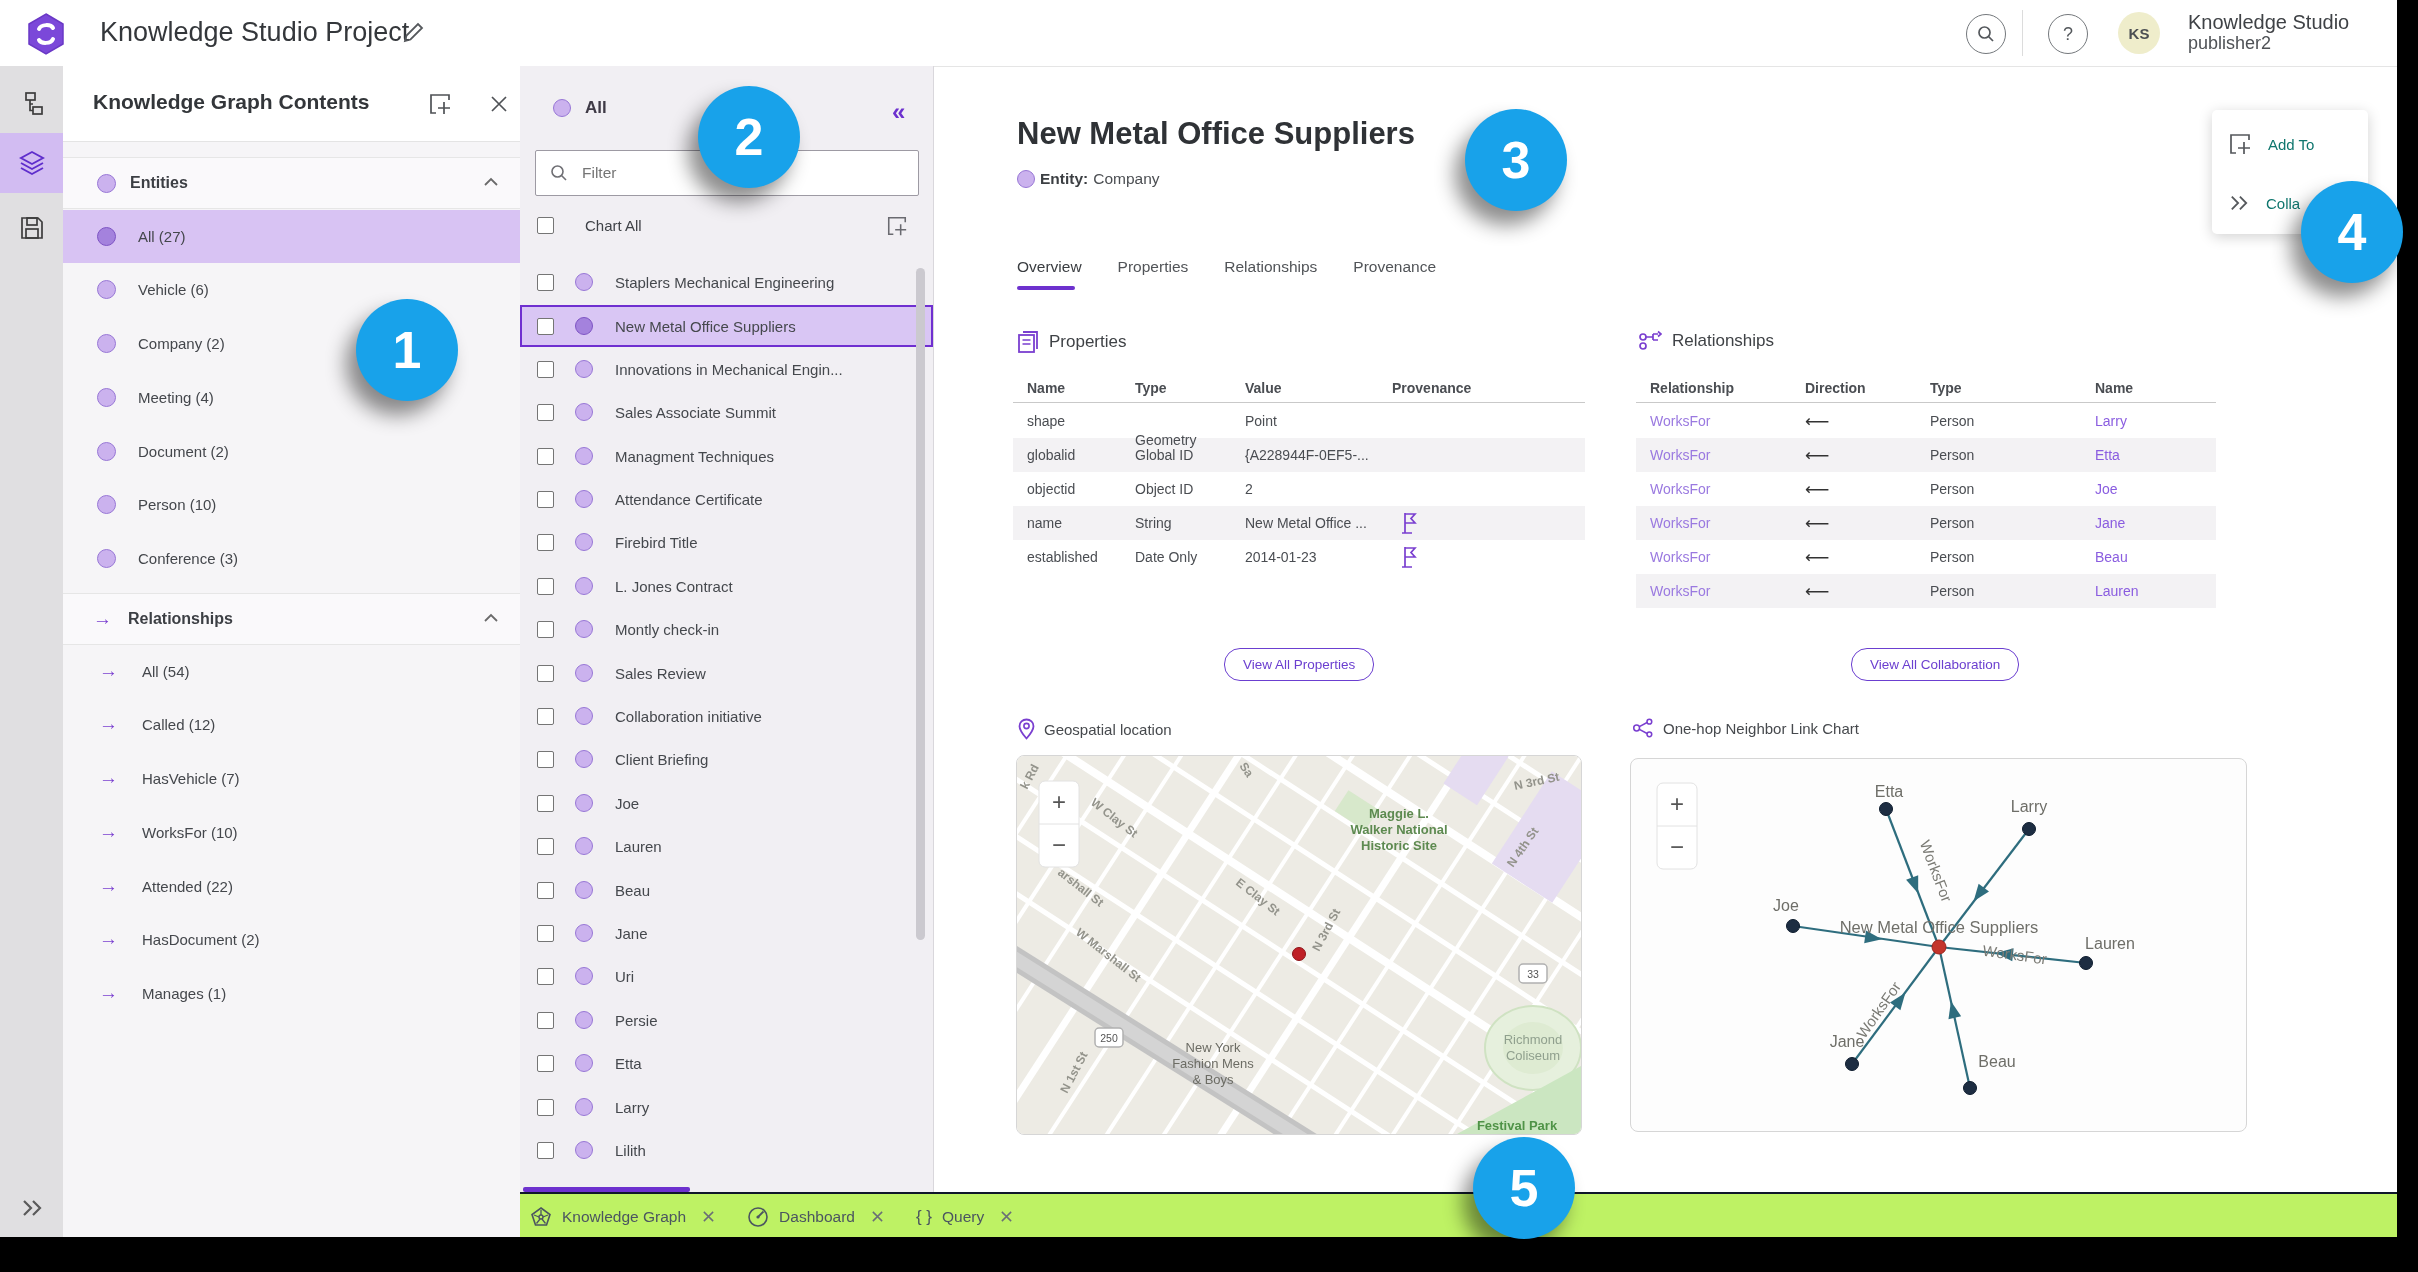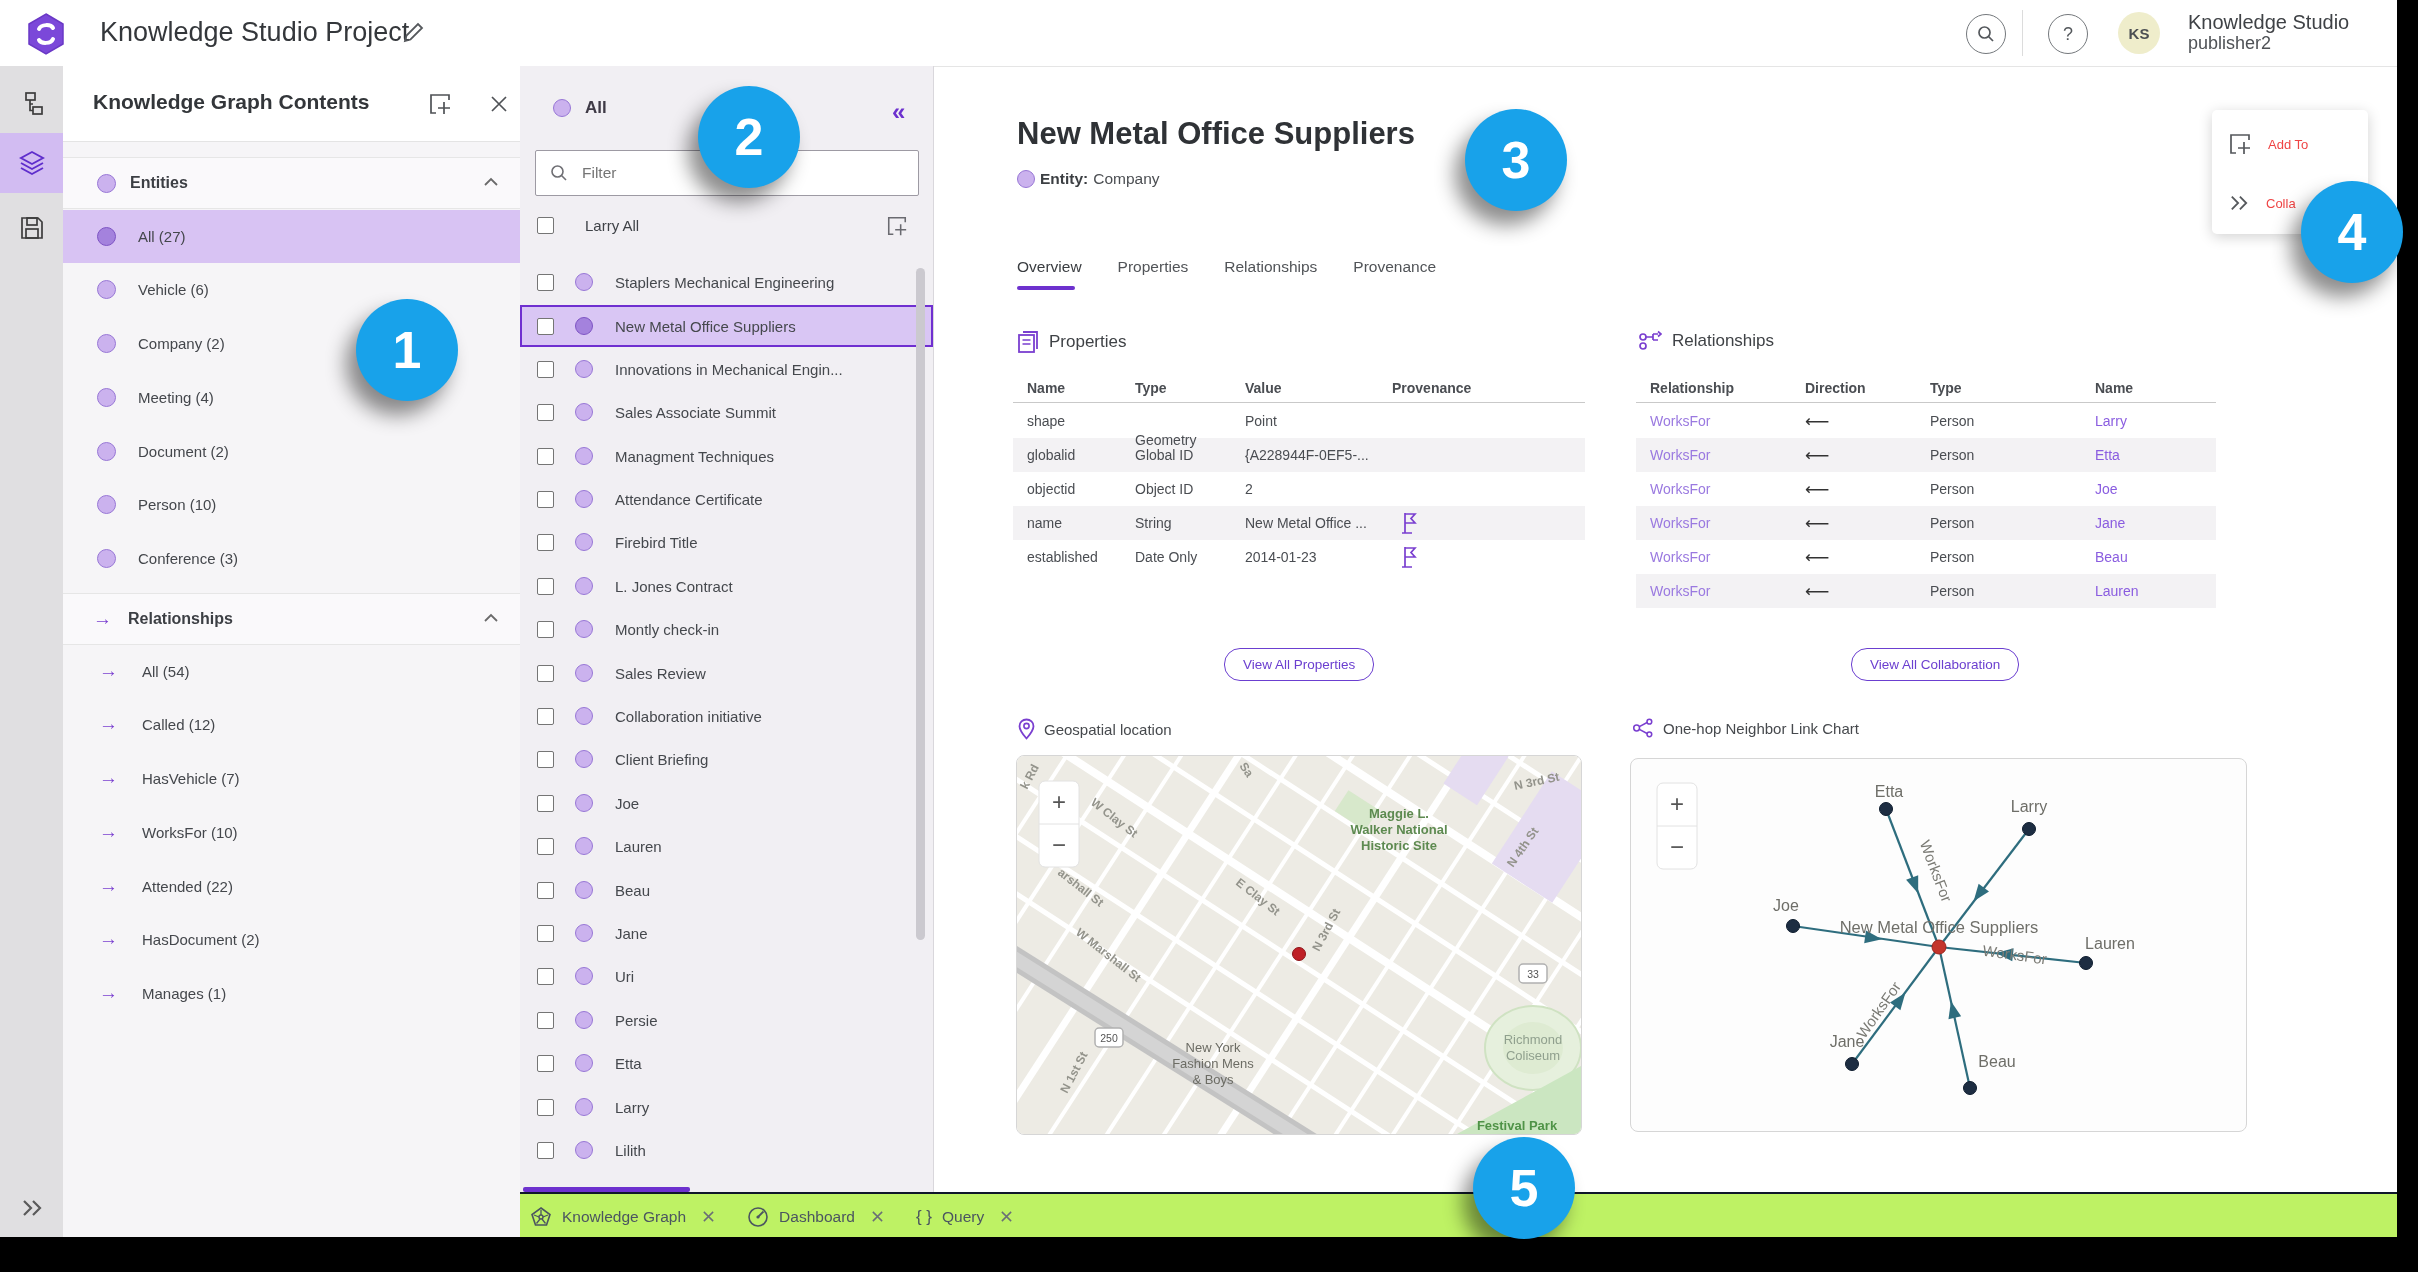--- a/index.html
+++ b/index.html
@@ -63,21 +63,21 @@
   .stripe{position:absolute;background:#f3f2f4;}
   .lnk{color:#9a79e0;}
   .lnk2{color:#8a5de0;}
   .viewall{position:absolute;height:31px;border:1.6px solid #6b3fd0;border-radius:16px;background:#fff;
            color:#6b3fd0;font-size:13.5px;display:flex;align-items:center;padding:0 18px;}
   .panel{position:absolute;border:1px solid #d6d6d6;border-radius:8px;overflow:hidden;background:#fdfdfd;}
   .mini-head{display:flex;align-items:center;gap:9px;font-size:15px;color:#46494d;}
   
   .addto{left:2212px;top:110px;width:156px;height:124px;background:#fff;border-radius:5px;
          box-shadow:0 3px 14px rgba(0,0,0,.18);}
-  .addto-row{display:flex;align-items:center;gap:16px;font-size:13px;color:#ef4444;position:absolute;left:16px;}
+  .addto-row{display:flex;align-items:center;gap:16px;font-size:15px;color:#0f766e;position:absolute;left:16px;}
   
   .callout{position:absolute;width:102px;height:102px;border-radius:50%;background:#18a2ea;color:#fff;
            display:flex;align-items:center;justify-content:center;font-size:52px;font-weight:bold;
            box-shadow:-10px 14px 20px rgba(0,0,0,.45);z-index:50;}
   .blackstrip{position:absolute;background:#000;z-index:40;}
   svg text{font-family:"Liberation Sans",sans-serif;}
 </style>
 </head>
 <body>
 
@@ -238,21 +238,21 @@
     <div class="abs filter">
       <svg style="margin-left:14px;margin-right:12px" width="18" height="18" viewBox="0 0 18 18">
         <circle cx="7.5" cy="7.5" r="5.5" fill="none" stroke="#6f6f74" stroke-width="1.6"></circle>
         <line x1="11.5" y1="11.5" x2="16" y2="16" stroke="#6f6f74" stroke-width="1.6"></line>
       </svg>
       <input placeholder="Filter" style="">
     </div>
 
     <div class="abs mrow" style="top:140px">
       <span class="cb"></span>
-      <span style="margin-left:31px;color:#3f4247">Larry All</span>
+      <span style="margin-left:31px;color:#3f4247">Chart All</span>
       <svg class="abs" style="left:366px;top:9px" width="22" height="22" viewBox="0 0 24 24">
         <path d="M21 8 V3 H3 V21 H8" fill="none" stroke="#6a6a70" stroke-width="1.7"></path>
         <path d="M16 10 V22 M10 16 H22" stroke="#6a6a70" stroke-width="1.7"></path>
       </svg>
     </div>
 
     <div class="abs mrow" style="top:197px">
         <span class="cb"></span>
         <span class="dot"></span>
         <span>Staplers Mechanical Engineering</span>

